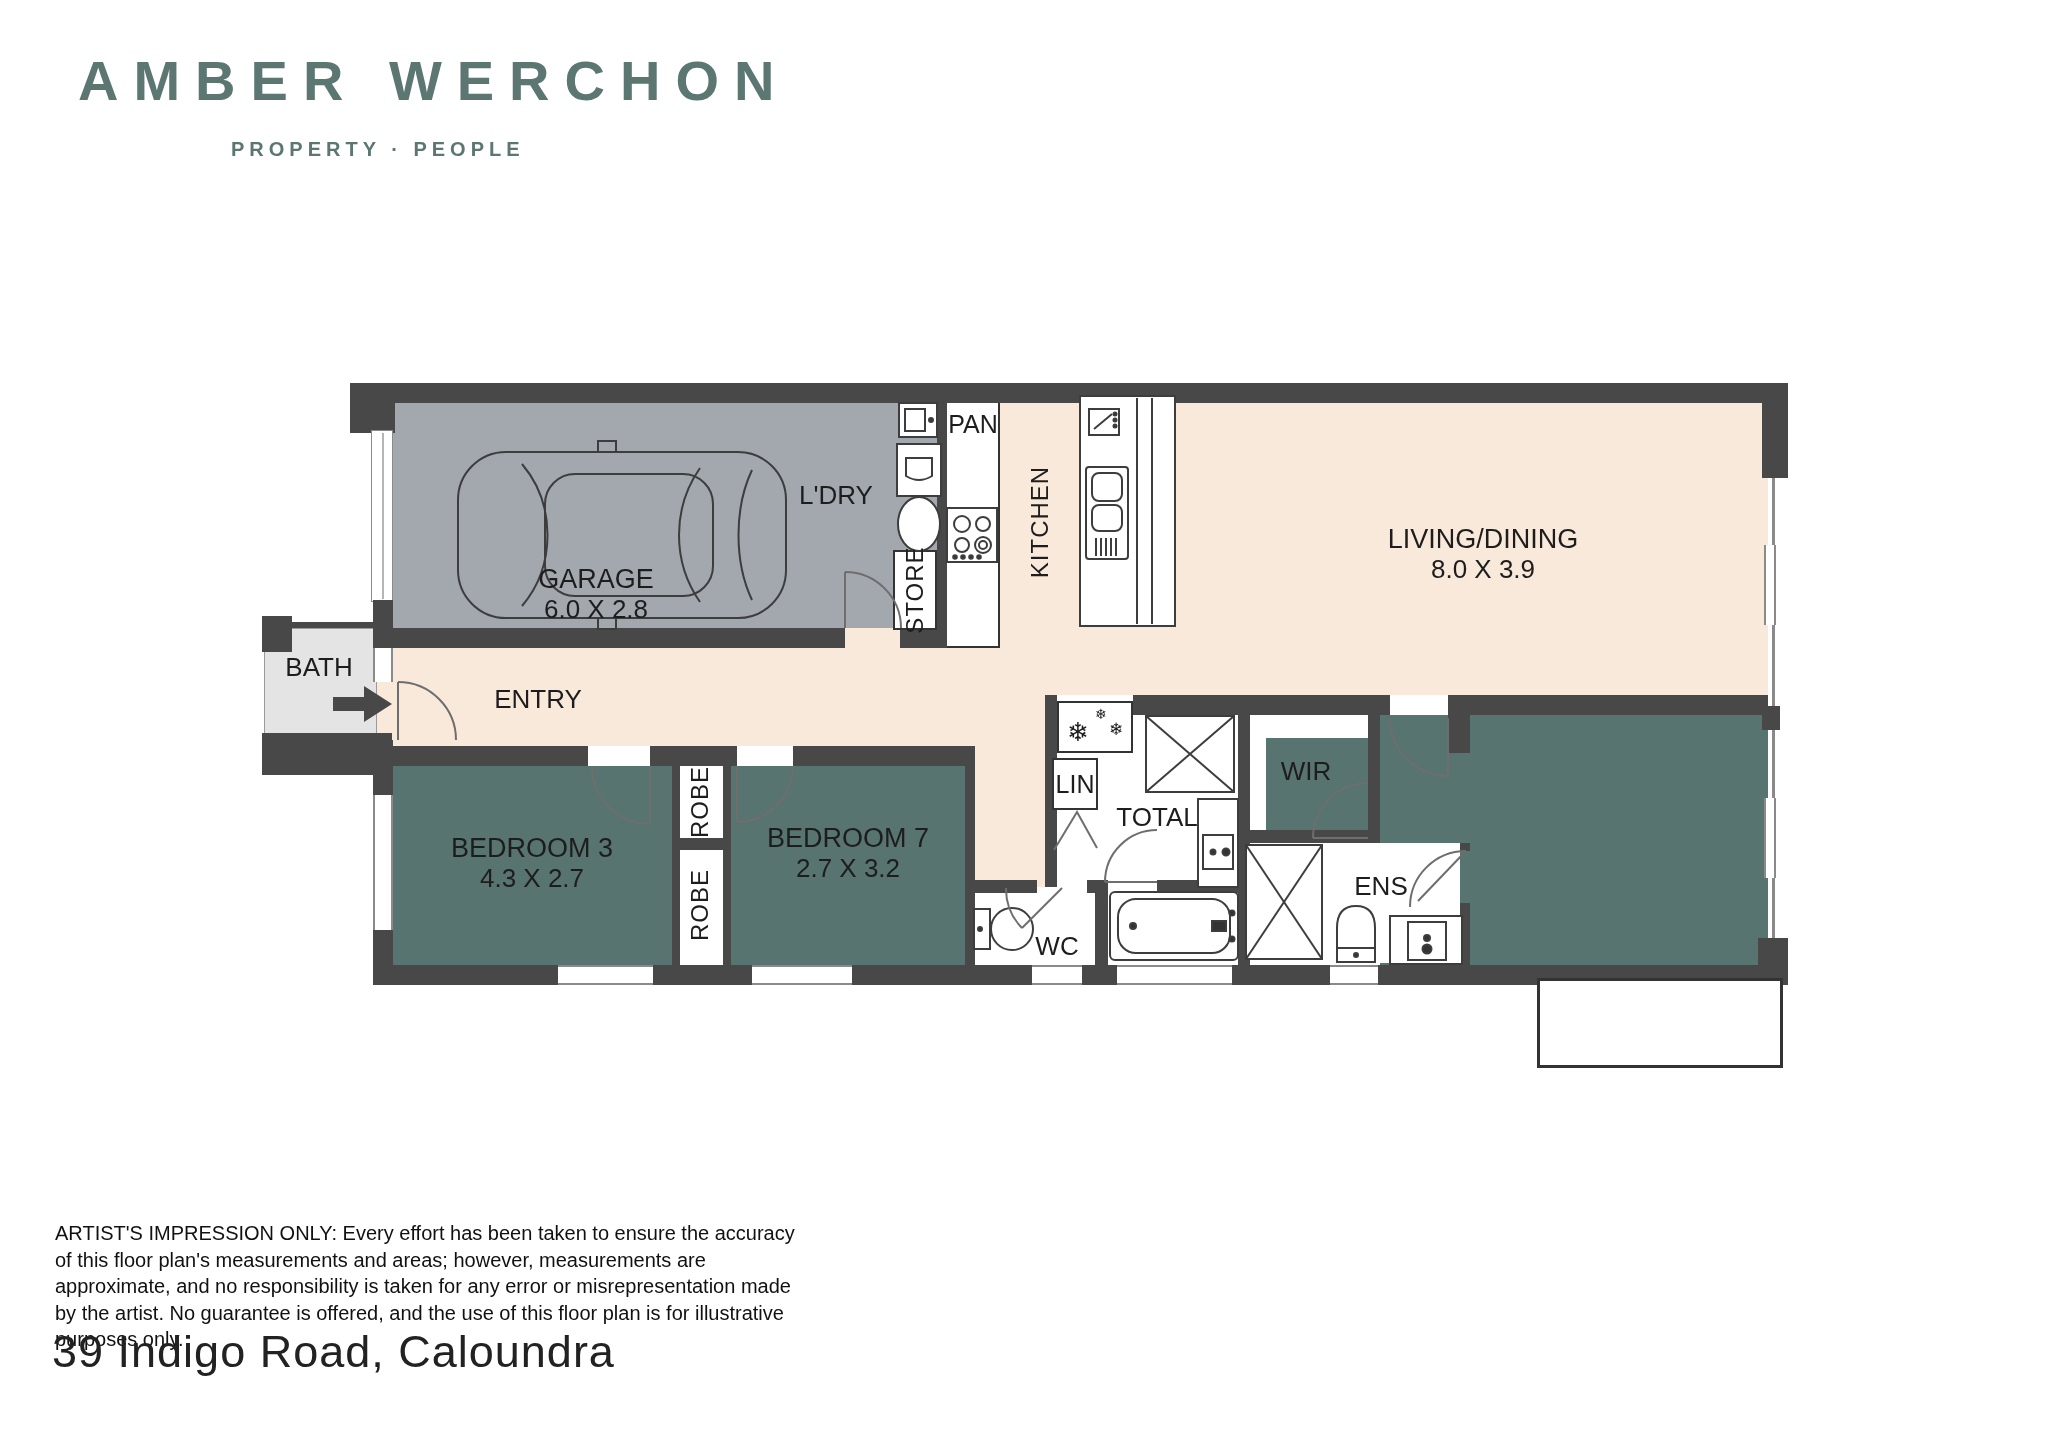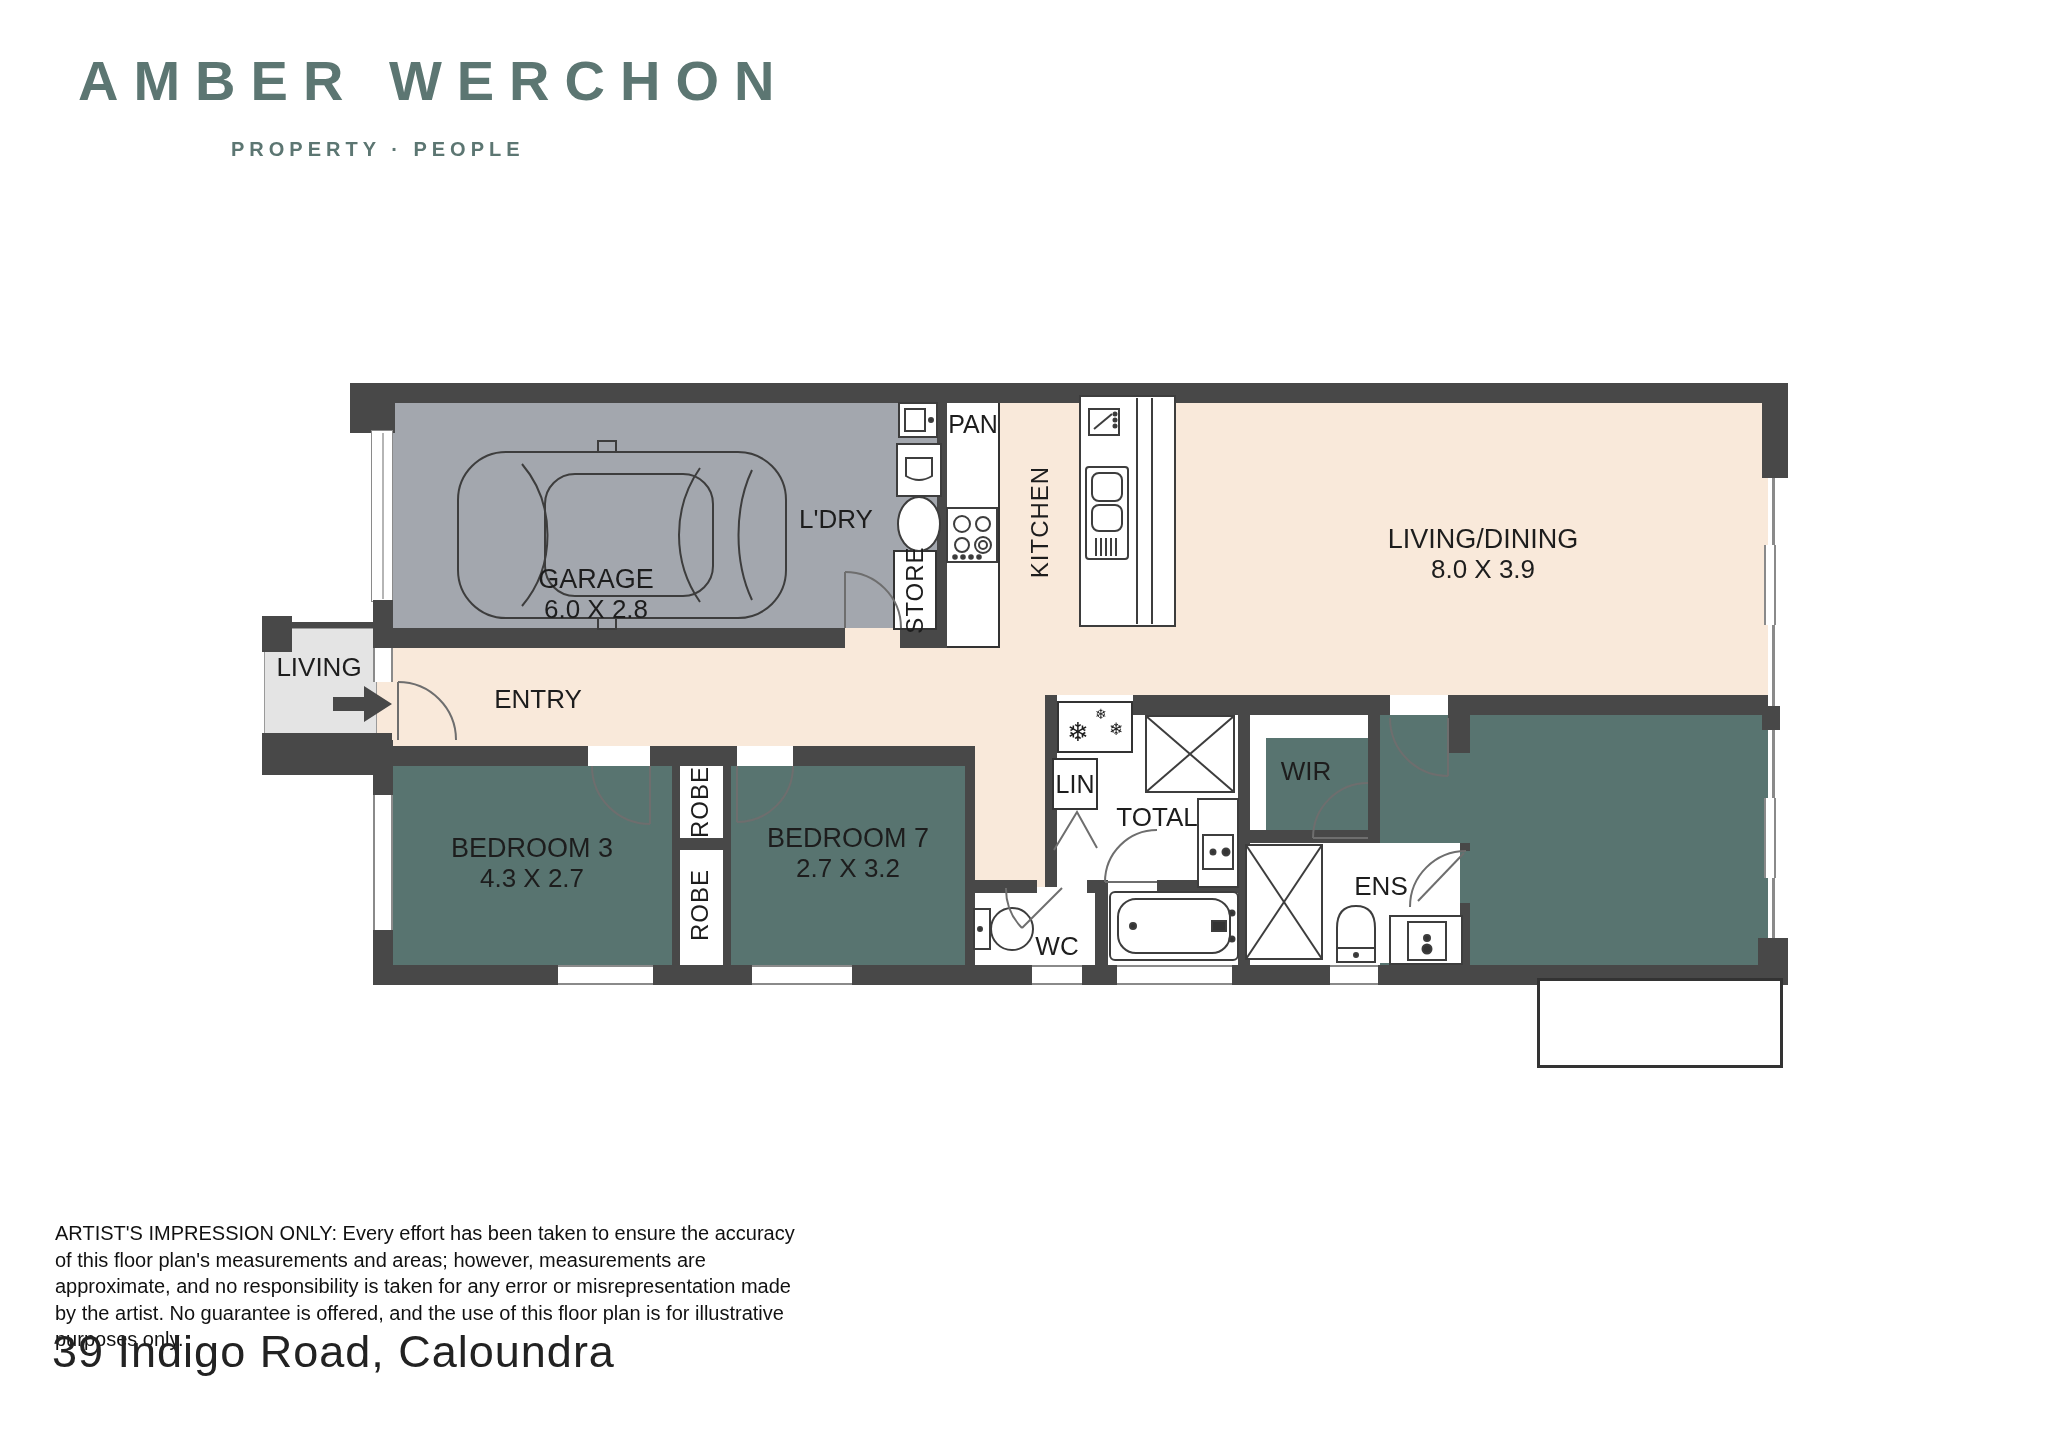--- a/index.html
+++ b/index.html
@@ -294,29 +294,29 @@
         </g>
     </g>
 
     <polygon points="333,697 364,697 364,686 392,704 364,722 364,711 333,711" fill="#484848"></polygon>
   </svg>
 
   <div class="abs roomlbl" style="left:596px;top:594px;">
     <div class="nm">GARAGE</div>
     <div class="dm">6.0 X 2.8</div>
   </div>
-  <div class="abs lbl" style="left:836px;top:519px;">L'DRY</div>
+  <div class="abs lbl" style="left:836px;top:495px;">L'DRY</div>
   <div class="abs vlbl" style="left:915px;top:590px;">STORE</div>
   <div class="abs lbl small" style="left:973px;top:424px;">PAN</div>
   <div class="abs vlbl" style="left:1040px;top:522px;">KITCHEN</div>
   <div class="abs roomlbl" style="left:1483px;top:554px;">
     <div class="nm">LIVING/DINING</div>
     <div class="dm">8.0 X 3.9</div>
   </div>
-  <div class="abs lbl" style="left:319px;top:667px;">LIVING</div>
+  <div class="abs lbl" style="left:319px;top:667px;">BATH</div>
   <div class="abs lbl" style="left:538px;top:699px;">ENTRY</div>
   <div class="abs roomlbl" style="left:532px;top:863px;">
     <div class="nm">BEDROOM 3</div>
     <div class="dm">4.3 X 2.7</div>
   </div>
   <div class="abs vlbl" style="left:700px;top:802px;">ROBE</div>
   <div class="abs vlbl" style="left:700px;top:905px;">ROBE</div>
   <div class="abs roomlbl" style="left:848px;top:853px;">
     <div class="nm">BEDROOM 7</div>
     <div class="dm">2.7 X 3.2</div>

